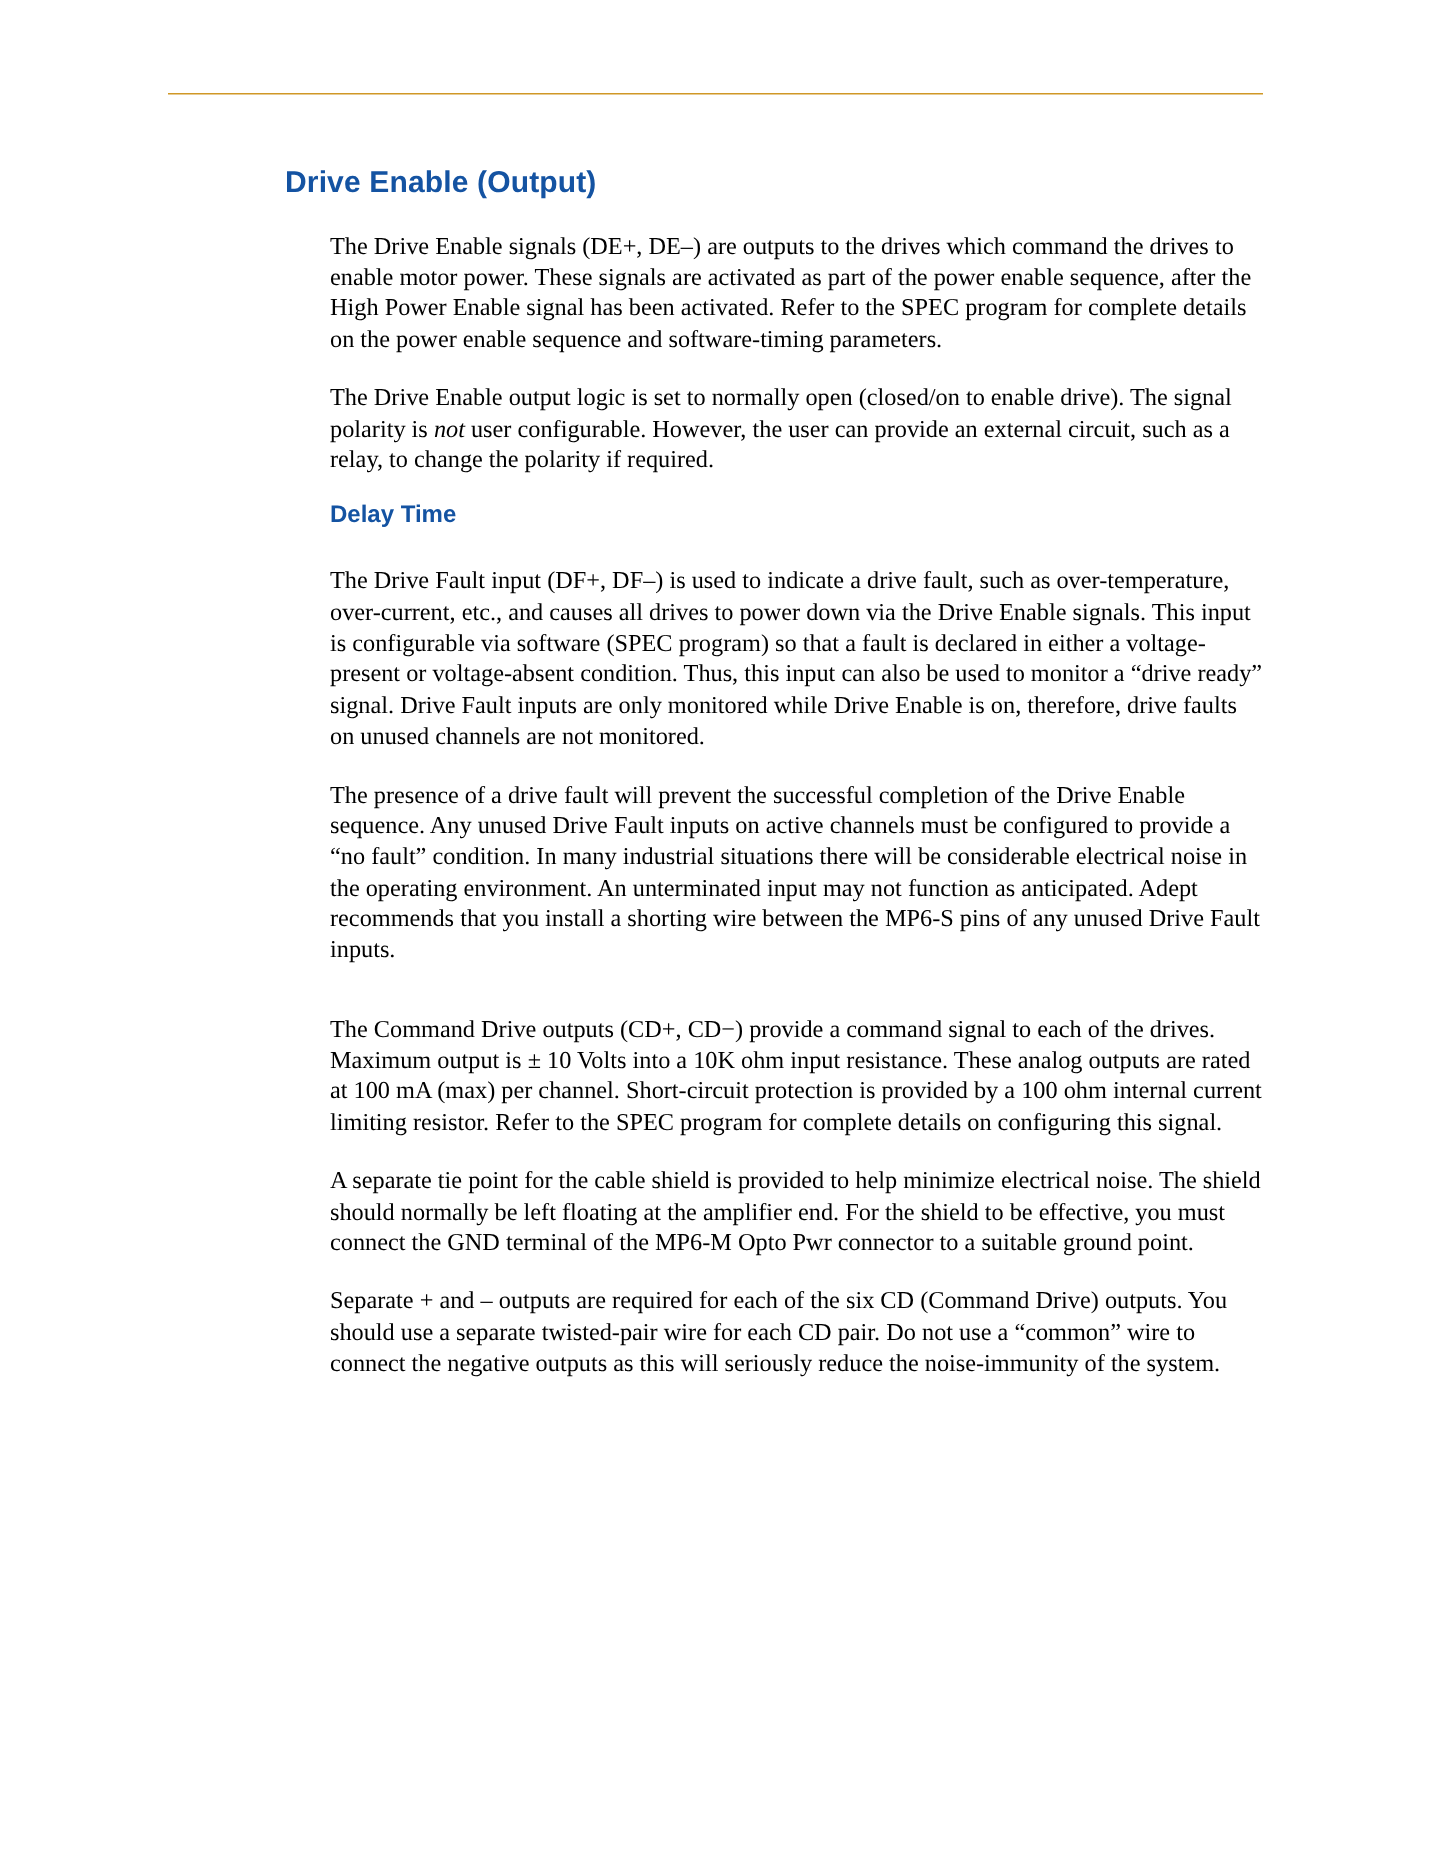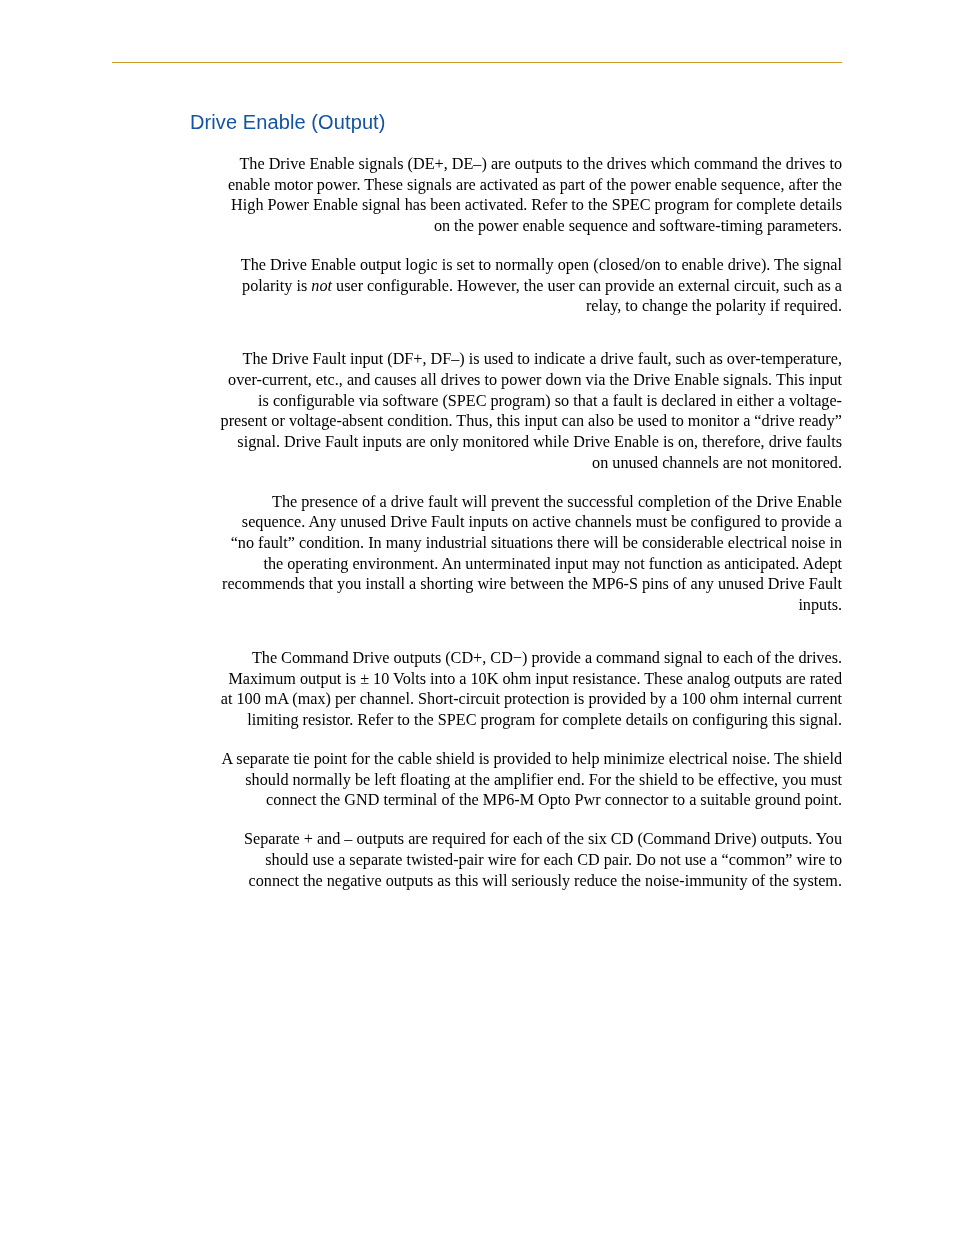--- a/index.html
+++ b/index.html
@@ -17,57 +17,58 @@
     color: #000;
   }
   .rule {
     height: 1px;
     background: #d09826;
     margin-bottom: 48px;
   }
   .h2 {
     color: #1453a2;
     font-family: "Trebuchet MS", "Century Gothic", "Segoe UI", Arial, sans-serif;
-    font-weight: normal;
+    font-weight: bold;
     font-size: 20px;
     margin: 0 0 20px 78px;
     letter-spacing: 0.1px;
   }
   .h3 {
     color: #1453a2;
     font-family: "Trebuchet MS", "Century Gothic", "Segoe UI", Arial, sans-serif;
     font-weight: bold;
     font-size: 16px;
     margin: 0 0 10px 108px;
   }
   .body-p {
     margin: 0 0 18px 108px;
     font-size: 16.2px;
     line-height: 1.28;
     color: #000;
-    text-align: right;
+    text-align: left;
   }
   em.italic {
   }
   .section-gap {
     height: 14px;
   }
 </style>
 </head>
 <body>
 
 <div class="page">
   <div class="rule"></div>
 
   <div class="h2">Drive Enable (Output)</div>
   <p class="body-p">The Drive Enable signals (DE+, DE–) are outputs to the drives which command the drives to enable motor power. These signals are activated as part of the power enable sequence, after the High Power Enable signal has been activated. Refer to the SPEC program for complete details on the power enable sequence and software-timing parameters.</p>
   <p class="body-p">
     <span>The Drive Enable output logic is set to normally open (closed/on to enable drive). The signal polarity is </span><em class="italic">not</em><span> user configurable. However, the user can provide an external circuit, such as a relay, to change the polarity if required.</span>
   </p>
 
+  <div class="h3">Delay Time</div>
 
   <div class="section-gap"></div>
 
   <p class="body-p">The Drive Fault input (DF+, DF–) is used to indicate a drive fault, such as over-temperature, over-current, etc., and causes all drives to power down via the Drive Enable signals. This input is configurable via software (SPEC program) so that a fault is declared in either a voltage-present or voltage-absent condition. Thus, this input can also be used to monitor a “drive ready” signal. Drive Fault inputs are only monitored while Drive Enable is on, therefore, drive faults on unused channels are not monitored.</p>
   <p class="body-p">The presence of a drive fault will prevent the successful completion of the Drive Enable sequence. Any unused Drive Fault inputs on active channels must be configured to provide a “no fault” condition. In many industrial situations there will be considerable electrical noise in the operating environment. An unterminated input may not function as anticipated. Adept recommends that you install a shorting wire between the MP6-S pins of any unused Drive Fault inputs.</p>
 
   <div class="section-gap"></div>
 
   <p class="body-p">The Command Drive outputs (CD+, CD−) provide a command signal to each of the drives. Maximum output is ± 10 Volts into a 10K ohm input resistance. These analog outputs are rated at 100 mA (max) per channel. Short-circuit protection is provided by a 100 ohm internal current limiting resistor. Refer to the SPEC program for complete details on configuring this signal.</p>
   <p class="body-p">A separate tie point for the cable shield is provided to help minimize electrical noise. The shield should normally be left floating at the amplifier end. For the shield to be effective, you must connect the GND terminal of the MP6-M Opto Pwr connector to a suitable ground point.</p>

